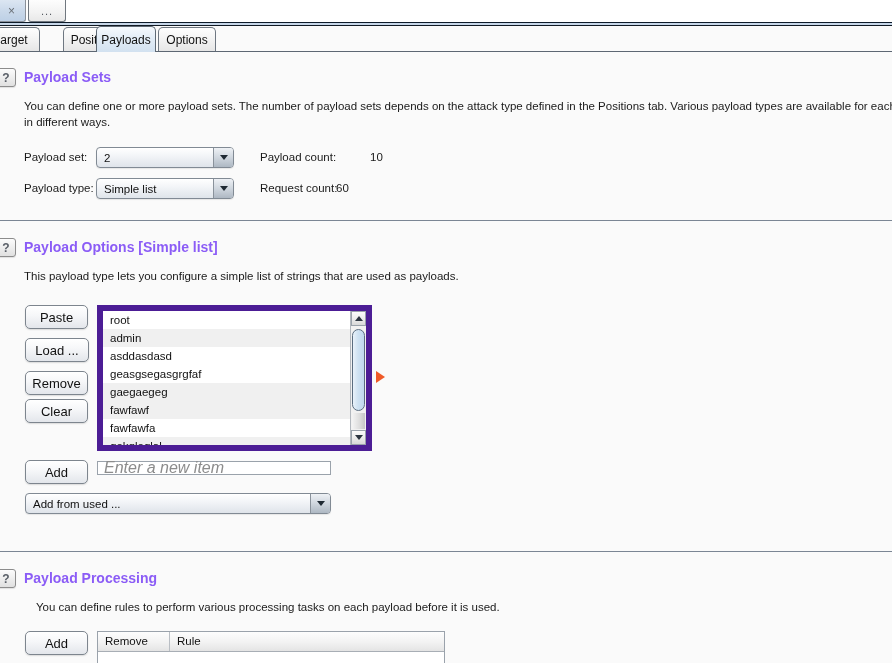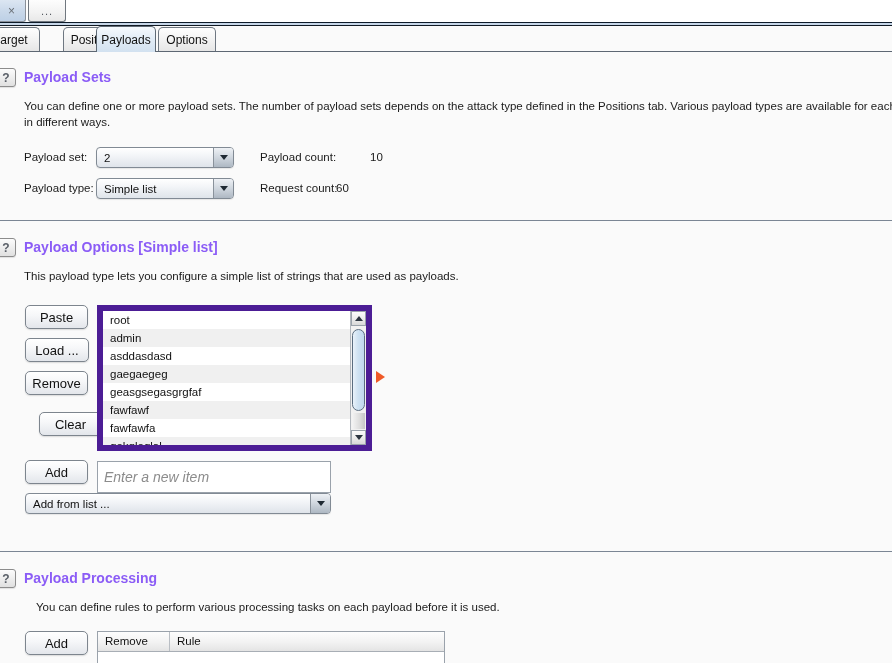--- a/index.html
+++ b/index.html
@@ -191,26 +191,26 @@
     font-size: 13px;
     color: #111;
     box-shadow: inset 0 1px 0 rgba(255,255,255,0.95), 0 1px 1.5px rgba(0,0,0,0.13);
     cursor: default;
     white-space: nowrap;
   }
 
   .textinput {
     position: absolute;
     box-sizing: border-box;
-    height: 32px;
+    height: 14px;
     border: 1px solid #9aa2ab;
     background: #ffffff;
     display: flex; align-items: center;
     padding-left: 6px;
-    font-size: 14px;
+    font-size: 16px;
   }
   .textinput .ph {
     color: #8c8c8c;
     font-style: italic;
   }
 
   
   .listbox {
     position: absolute;
     box-sizing: border-box;
@@ -388,30 +388,30 @@
 
   <div class="btn" style="left:25px; top:305px; width:63px;">
     <span>Paste</span>
   </div>
   <div class="btn" style="left:25px; top:338px; width:64px;">
     <span>Load ...</span>
   </div>
   <div class="btn" style="left:25px; top:371px; width:63px;">
     <span>Remove</span>
   </div>
-  <div class="btn" style="left:25px; top:412px; width:63px;margin-left:14px;">
+  <div class="btn" style="left:25px; top:399px; width:63px;">
     <span>Clear</span>
   </div>
 
   <div class="listbox" style="left:97px; top:305px; width:275px; height:146px;">
     <div class="listrow">root</div>
     <div class="listrow alt">admin</div>
     <div class="listrow">asddasdasd</div>
+    <div class="listrow">geasgsegasgrgfaf</div>
     <div class="listrow alt">gaegaegeg</div>
-    <div class="listrow">geasgsegasgrgfaf</div>
     <div class="listrow alt">fawfawf</div>
     <div class="listrow">fawfawfa</div>
     <div class="listrow alt">gekgleglal</div>
 
     <div class="vscroll">
       <div class="sbtn up">
           <span class="tri-up"></span>
         </div>
       <div class="thumb"></div>
       <div class="track-bot"></div>
@@ -424,21 +424,21 @@
   <div class="marker-arrow" style="left:376px; top:371px;"></div>
 
   <div class="btn" style="left:25px; top:460px; width:63px;">
     <span>Add</span>
   </div>
   <div class="textinput" style="left:97px; top:461px; width:234px;">
     <span class="ph">Enter a new item</span>
   </div>
 
   <div class="combo" style="left:25px; top:493px; width:306px;">
-    <span class="val">Add from list ...</span>
+    <span class="val">Add from used ...</span>
     <span class="arrowbox">
         <span class="tri"></span>
       </span>
   </div>
 
   <div class="divider" style="top:551px;"></div>
 </div>
 
 <div class="section">
   <div class="help-badge" style="left:-4px; top:569px;">

